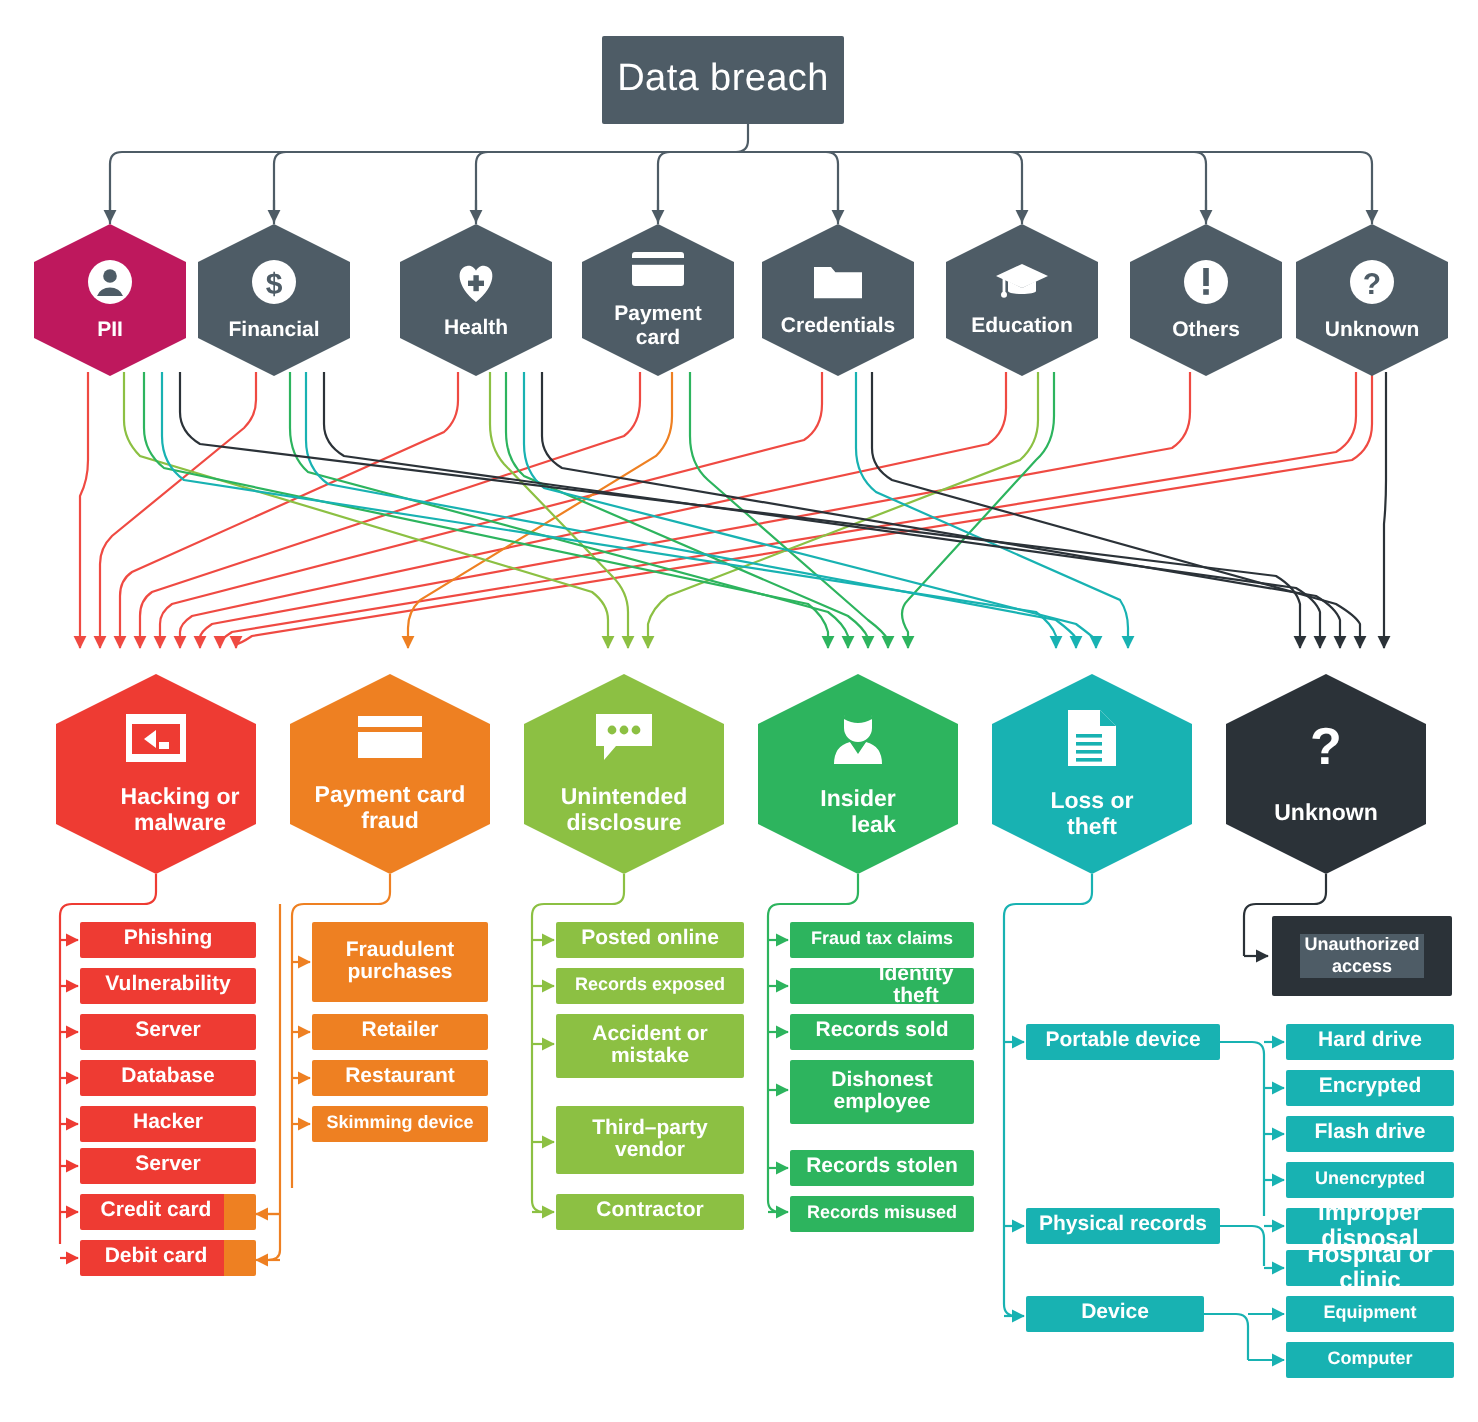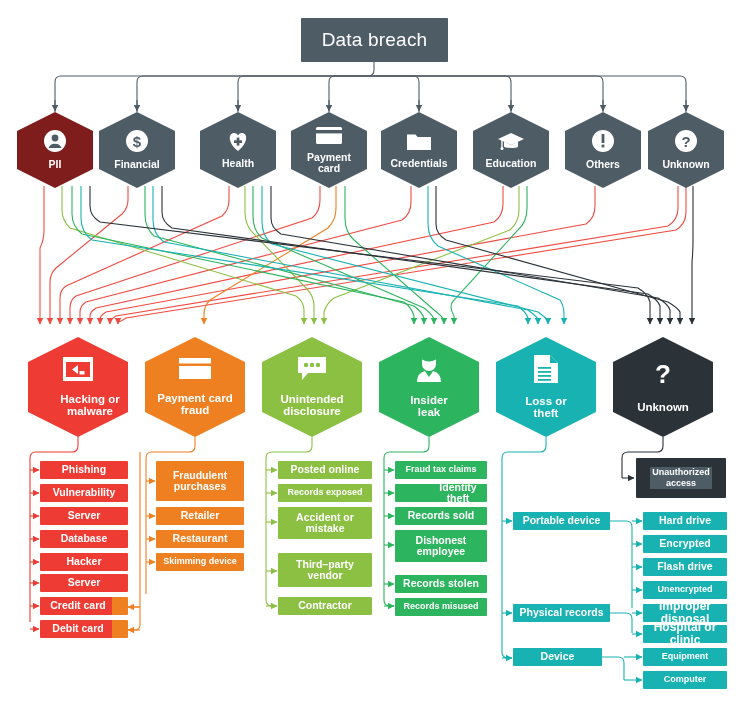--- a/index.html
+++ b/index.html
@@ -204,25 +204,25 @@
 
       <g stroke="#2B3238" stroke-width="1.1">
         <path d="M663,437 L663,446 Q663,452 657,452 L628,452 Q622,452 622,458 L622,478"></path>
       </g>
       <g stroke="#2B3238" marker-end="url(#aDark)">
         <path d="M622,478 L634,478"></path>
       </g>
     </g>
   </svg>
 
-  <div class="node root" style="left:301px;top:18px;width:147px;height:44px;">
+  <div class="node root" style="left:301px;top:18px;width:121px;height:44px;">
     <span>Data breach</span>
   </div>
 
-  <div class="node hex" style="left:17px;top:112px;width:76px;height:76px;background:#7f1d1d;">
+  <div class="node hex" style="left:17px;top:112px;width:76px;height:76px;background:#be185d;">
     <span class="ico">
       <svg width="24" height="24" viewBox="0 0 24 24">
           <circle cx="12" cy="12" r="11" fill="#fff"></circle>
       <circle cx="12" cy="9" r="3.4" fill="#4E5C66"></circle>
       <path d="M5.5 19 a6.8 6 0 0 1 13 0 z" fill="#4E5C66"></path>
         </svg></span>
     <span class="lbl">PII</span>
   </div>
 
   <div class="node hex" style="left:99px;top:112px;width:76px;height:76px;background:#4E5C66;">
@@ -321,21 +321,21 @@
       <svg width="32" height="26" viewBox="0 0 32 26">
       <path d="M2 1 H30 V17 H12 L6 24 V17 H2 z" fill="#fff"></path>
       <circle cx="10" cy="9" r="2.2" fill="#8CC043"></circle>
       <circle cx="16" cy="9" r="2.2" fill="#8CC043"></circle>
       <circle cx="22" cy="9" r="2.2" fill="#8CC043"></circle>
         </svg></span>
     <span class="lbl" style="white-space:pre-line;">Unintended
 disclosure</span>
   </div>
 
-  <div class="node hex hex2" style="left:379px;top:337px;width:100px;height:100px;background:#2DB45E;">
+  <div class="node hex hex2" style="left:379px;top:337px;width:100px;height:100px;background:#2DB45E;text-align:right;">
     <span class="ico">
       <svg width="30" height="28" viewBox="0 0 30 28">
       <path d="M8 5 a7 6.5 0 0 1 14 0 v4 a7 7 0 0 1 -14 0 z" fill="#fff"></path>
       <path d="M8 4.5 q7 4 14 0 v-1 a7 6 0 0 0 -14 0 z" fill="#2DB45E"></path>
       <path d="M3 27 q0 -9 8 -11 l4 6 l4 -6 q8 2 8 11 z" fill="#fff"></path>
       <path d="M11 16 l4 5 l4 -5 l-4 1.5 z" fill="#2DB45E"></path>
         </svg></span>
     <span class="lbl" style="white-space:pre-line;">Insider
 leak</span>
   </div>

